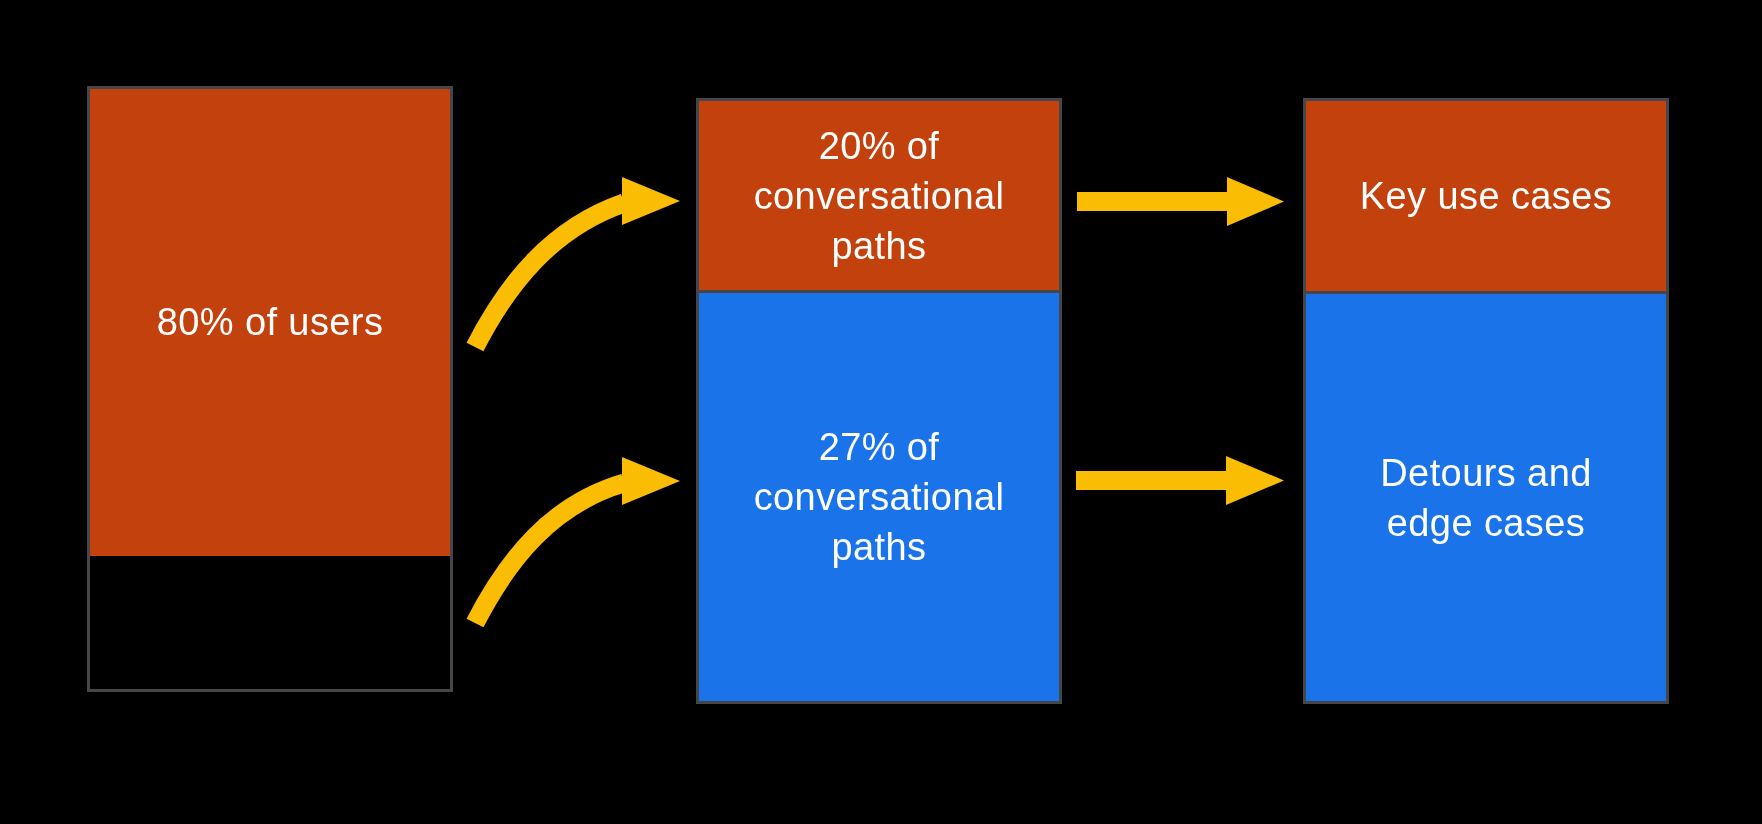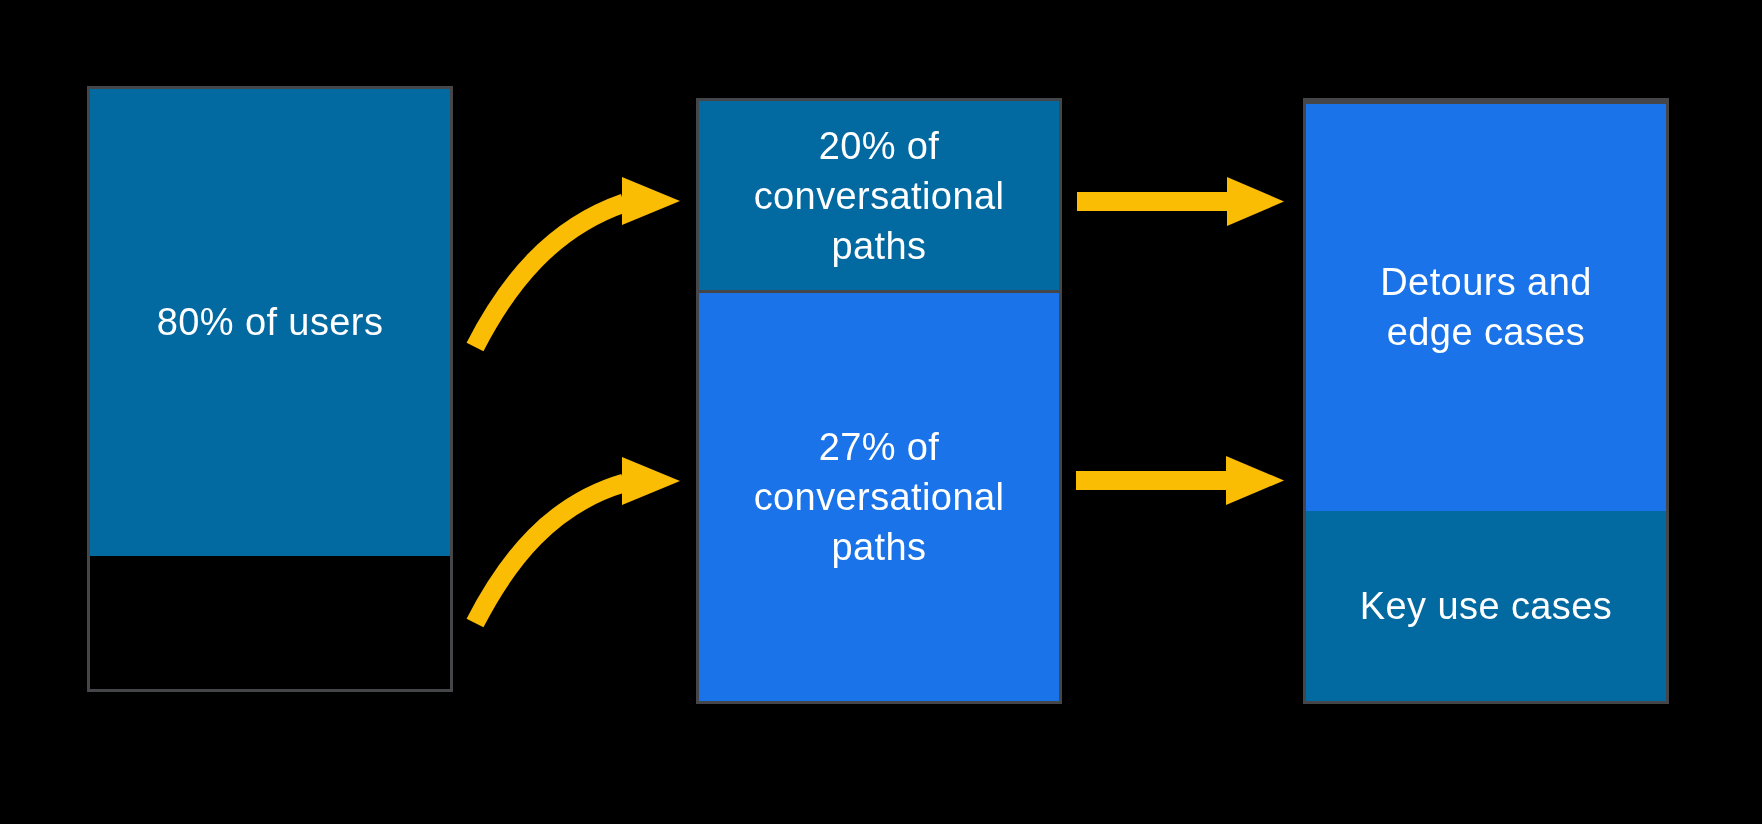--- a/index.html
+++ b/index.html
@@ -12,21 +12,21 @@
     border:3px solid #45464a;display:flex;flex-direction:column;
   }
   .bar-1{left:87px;top:86px;}
   .bar-2{left:696px;top:98px;}
   .bar-3{left:1303px;top:98px;}
   .seg{
     display:flex;align-items:center;justify-content:center;text-align:center;
     color:#ffffff;font-size:38px;font-weight:500;letter-spacing:0.4px;
     line-height:50px;white-space:pre-line;
   }
-  .seg-green{background:#0369a1;}
+  .seg-green{background:#c2410c;}
   .seg-blue{background:#1a73e8;border-top:3px solid #45464a;flex:1;}
   .bar-1 .seg-green{height:77.8%;}
   .bar-2 .seg-green{height:31.5%;}
   .bar-3 .seg-green{height:31.7%;}
   .arrows{position:absolute;left:0;top:0;width:1762px;height:824px;pointer-events:none;}
 </style>
 </head>
 <body>
 
 <div class="canvas">
@@ -44,26 +44,26 @@
 paths</span>
     </div>
     <div class="seg seg-blue">
       <span>27% of
 conversational
 paths</span>
     </div>
   </div>
 
   <div class="bar bar-3">
+    <div class="seg seg-green">
+      <span>Key use cases</span>
+    </div>
     <div class="seg seg-blue">
       <span>Detours and
 edge cases</span>
-    </div>
-    <div class="seg seg-green">
-      <span>Key use cases</span>
     </div>
   </div>
 
   <svg class="arrows" width="1762" height="824" viewBox="0 0 1762 824" xmlns="http://www.w3.org/2000/svg">
     <g fill="#fbbc04">
       <path d="M475,347 C508,283 552,228 624,203" fill="none" stroke="#fbbc04" stroke-width="19"></path>
       <polygon points="622,177 680,201 622,225"></polygon>
     </g>
     <g fill="#fbbc04">
       <path d="M475,623 C508,559 552,504 624,483" fill="none" stroke="#fbbc04" stroke-width="19"></path>

